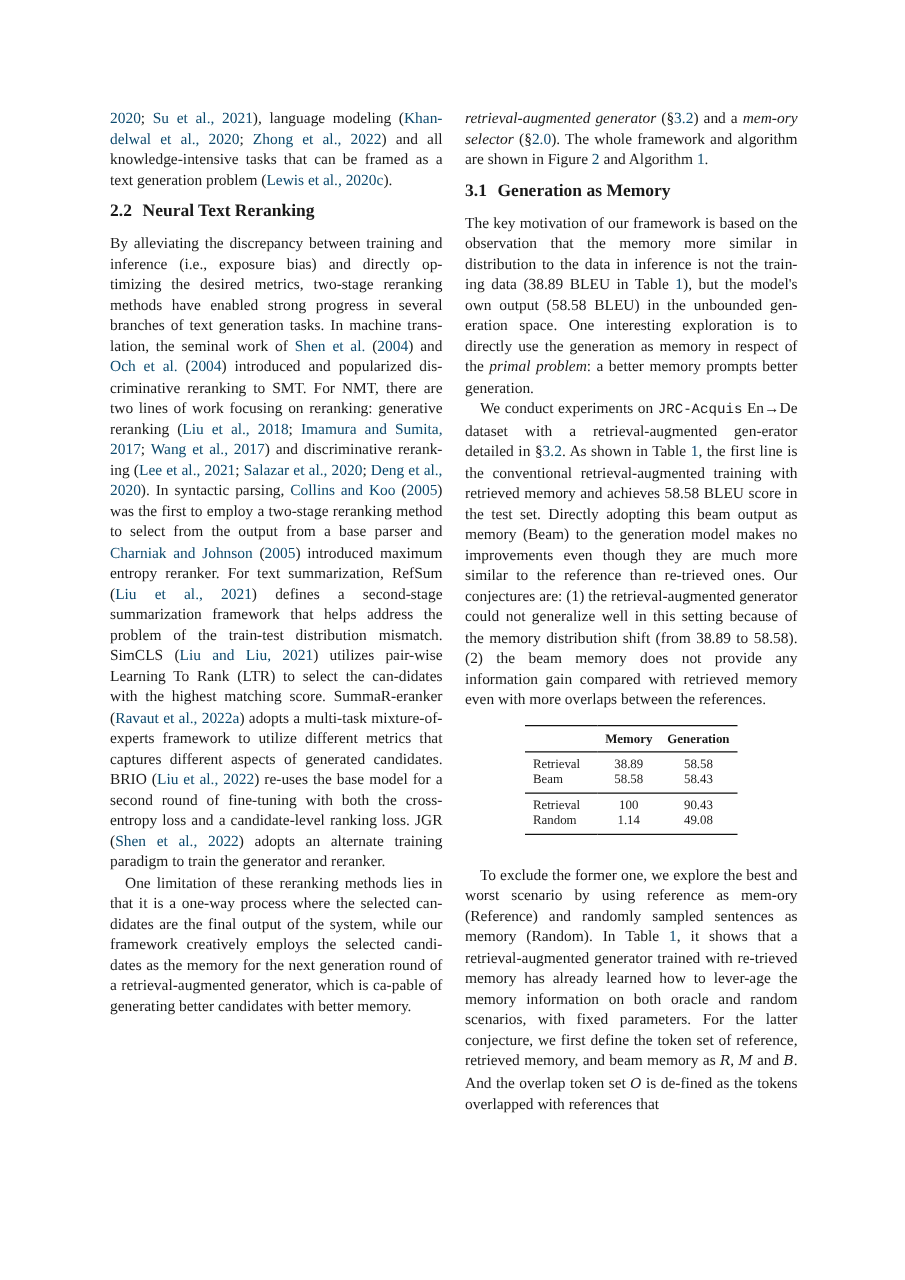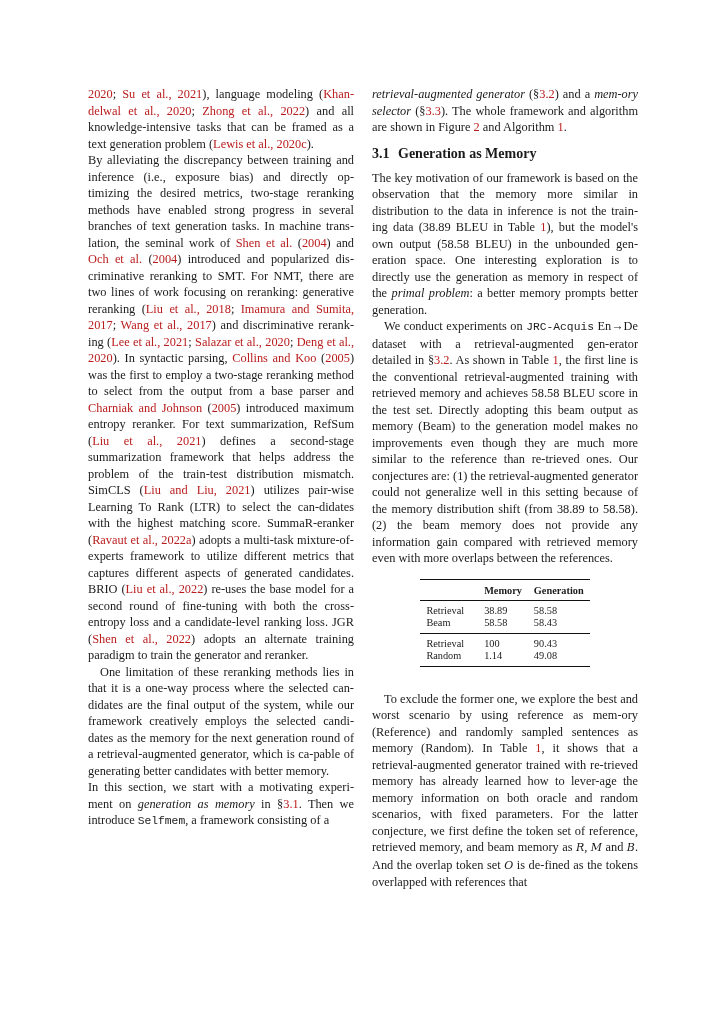--- a/index.html
+++ b/index.html
@@ -3,57 +3,59 @@
 <meta charset="utf-8">
 <style>
   html, body { margin: 0; padding: 0; background: #ffffff; }
   body { width: 724px; height: 1024px; position: relative; overflow: hidden;
          font-family: "Liberation Serif", "DejaVu Serif", serif; color: #1a1a1a; }
   .col { position: absolute; top: 86px; width: 266px; font-size: 12.35px; line-height: 16.5px; }
   .col.left { left: 88px; }
   .col.right { left: 372px; }
   p { margin: 0; text-align: justify; hyphens: manual; }
   p.indent { text-indent: 12px; }
-  .link { color: #b91c1c; }
+  .link { color: #0c4a6e; }
   .mono { font-family: Liberation Mono, monospace; font-size: 11.3px; }
   em { font-style: italic; }
   h2.sub { font-size: 14px; font-weight: bold; margin: 10px 0 8px 0; line-height: 16px; }
   h2.sub .num { display: inline-block; width: 26px; }
   h1.sec { font-size: 13.6px; font-weight: bold; margin: 10px 0 8px 0; line-height: 17px; }
   h1.sec .num { display: inline-block; width: 26px; }
   .table-wrap { margin: 12px 0 4px 0; display: flex; justify-content: center; }
   table { border-collapse: collapse; font-size: 10.3px; line-height: 12px; }
   table th { font-weight: bold; padding: 5px 6px 3px 6px; text-align: center; }
-  table td { padding: 0 6px; }
+  table td { padding: 0 6px; text-align: center; }
   table td.rowlabel { text-align: left; padding-right: 14px; }
   table thead tr { border-top: 1.2px solid #111; border-bottom: 0.8px solid #111; }
   table tbody.g1 tr:first-child td { padding-top: 4px; }
   table tbody.g1 tr:last-child td { padding-bottom: 4px; }
   table tbody.g2 { border-top: 0.8px solid #111; border-bottom: 1.2px solid #111; }
   table tbody.g2 tr:first-child td { padding-top: 4px; }
   table tbody.g2 tr:last-child td { padding-bottom: 4px; }
   .caption { font-size: 10.8px; line-height: 13.3px; margin-top: 16px; text-align: justify; }
   .caption .mono { font-size: 10px; }
   .gap-after-caption { height: 20px; }
   .cal { font-style: italic; font-family: "DejaVu Serif", serif; font-size: 11px; }
 </style>
 </head>
 <body>
 
 <div class="col left">
   <p><span class="link">2020</span>; <span class="link">Su et al., 2021</span>), language modeling (<span class="link">Khan-delwal et al., 2020</span>; <span class="link">Zhong et al., 2022</span>) and all knowledge-intensive tasks that can be framed as a text generation problem (<span class="link">Lewis et al., 2020c</span>).</p>
 
+  <h2 class="sub">
+    <span class="num">2.2</span><span>Neural Text Reranking</span>
+  </h2>
   <p>By alleviating the discrepancy between training and inference (i.e., exposure bias) and directly op-timizing the desired metrics, two-stage reranking methods have enabled strong progress in several branches of text generation tasks. In machine trans-lation, the seminal work of <span class="link">Shen et al.</span> (<span class="link">2004</span>) and <span class="link">Och et al.</span> (<span class="link">2004</span>) introduced and popularized dis-criminative reranking to SMT. For NMT, there are two lines of work focusing on reranking: generative reranking (<span class="link">Liu et al., 2018</span>; <span class="link">Imamura and Sumita, 2017</span>; <span class="link">Wang et al., 2017</span>) and discriminative rerank-ing (<span class="link">Lee et al., 2021</span>; <span class="link">Salazar et al., 2020</span>; <span class="link">Deng et al., 2020</span>). In syntactic parsing, <span class="link">Collins and Koo</span> (<span class="link">2005</span>) was the first to employ a two-stage reranking method to select from the output from a base parser and <span class="link">Charniak and Johnson</span> (<span class="link">2005</span>) introduced maximum entropy reranker. For text summarization, RefSum (<span class="link">Liu et al., 2021</span>) defines a second-stage summarization framework that helps address the problem of the train-test distribution mismatch. SimCLS (<span class="link">Liu and Liu, 2021</span>) utilizes pair-wise Learning To Rank (LTR) to select the can-didates with the highest matching score. SummaR-eranker (<span class="link">Ravaut et al., 2022a</span>) adopts a multi-task mixture-of-experts framework to utilize different metrics that captures different aspects of generated candidates. BRIO (<span class="link">Liu et al., 2022</span>) re-uses the base model for a second round of fine-tuning with both the cross-entropy loss and a candidate-level ranking loss. JGR (<span class="link">Shen et al., 2022</span>) adopts an alternate training paradigm to train the generator and reranker.</p>
   <p class="indent">One limitation of these reranking methods lies in that it is a one-way process where the selected can-didates are the final output of the system, while our framework creatively employs the selected candi-dates as the memory for the next generation round of a retrieval-augmented generator, which is ca-pable of generating better candidates with better memory.</p>
 
-  <p>In this section, we start with a motivating experi-ment on <em>generation as memory</em> in §<span class="link">3.1</span>. Then we introduce <span class="mono">Selfmem</span>, a framework consisting of a</p>
 </div>
 
 <div class="col right">
-  <p><em>retrieval-augmented generator</em> (§<span class="link">3.2</span>) and a <em>mem-ory selector</em> (§<span class="link">3.3</span>). The whole framework and algorithm are shown in Figure <span class="link">2</span> and Algorithm <span class="link">1</span>.</p>
+  <p><em>retrieval-augmented generator</em> (§<span class="link">3.2</span>) and a <em>mem-ory selector</em> (§<span class="link">2.0</span>). The whole framework and algorithm are shown in Figure <span class="link">2</span> and Algorithm <span class="link">1</span>.</p>
 
   <h2 class="sub">
     <span class="num">3.1</span><span>Generation as Memory</span>
   </h2>
   <p>The key motivation of our framework is based on the observation that the memory more similar in distribution to the data in inference is not the train-ing data (38.89 BLEU in Table <span class="link">1</span>), but the model's own output (58.58 BLEU) in the unbounded gen-eration space. One interesting exploration is to directly use the generation as memory in respect of the <em>primal problem</em>: a better memory prompts better generation.</p>
   <p class="indent">We conduct experiments on <span class="mono">JRC-Acquis</span> En→De dataset with a retrieval-augmented gen-erator detailed in §<span class="link">3.2</span>. As shown in Table <span class="link">1</span>, the first line is the conventional retrieval-augmented training with retrieved memory and achieves 58.58 BLEU score in the test set. Directly adopting this beam output as memory (Beam) to the generation model makes no improvements even though they are much more similar to the reference than re-trieved ones. Our conjectures are: (1) the retrieval-augmented generator could not generalize well in this setting because of the memory distribution shift (from 38.89 to 58.58). (2) the beam memory does not provide any information gain compared with retrieved memory even with more overlaps between the references.</p>
 
   <div class="table-wrap">
     <table>
       <thead>

